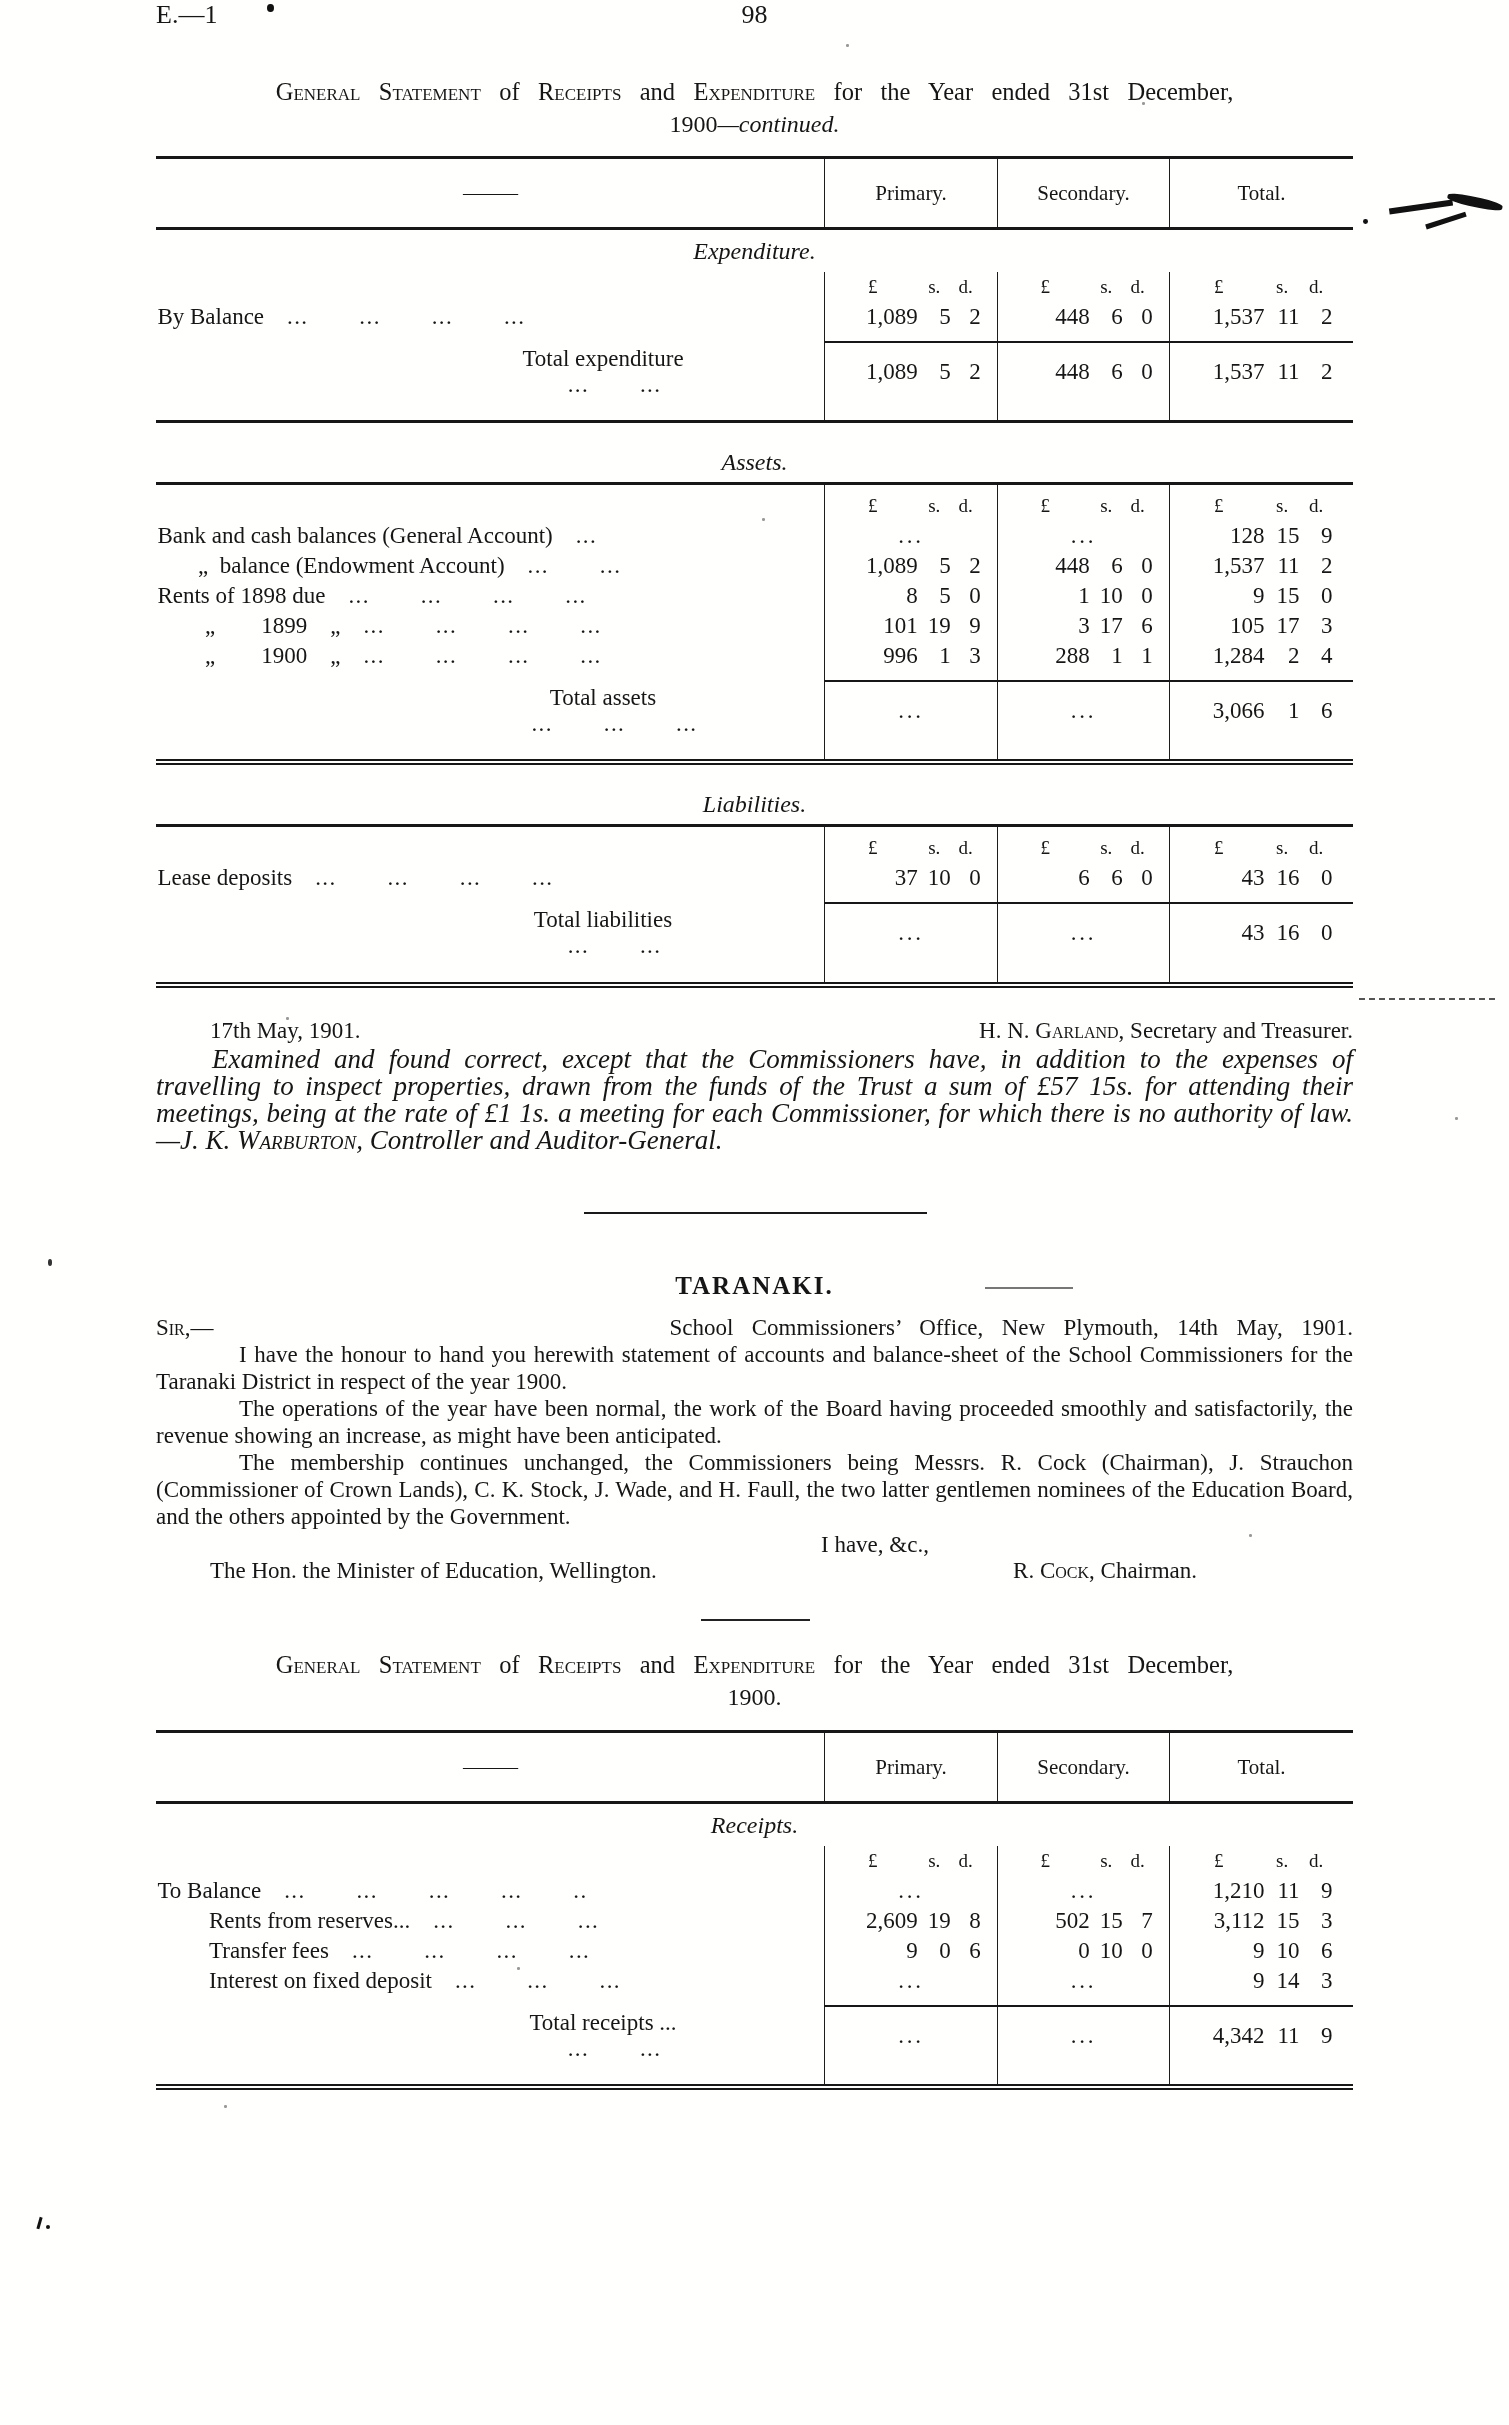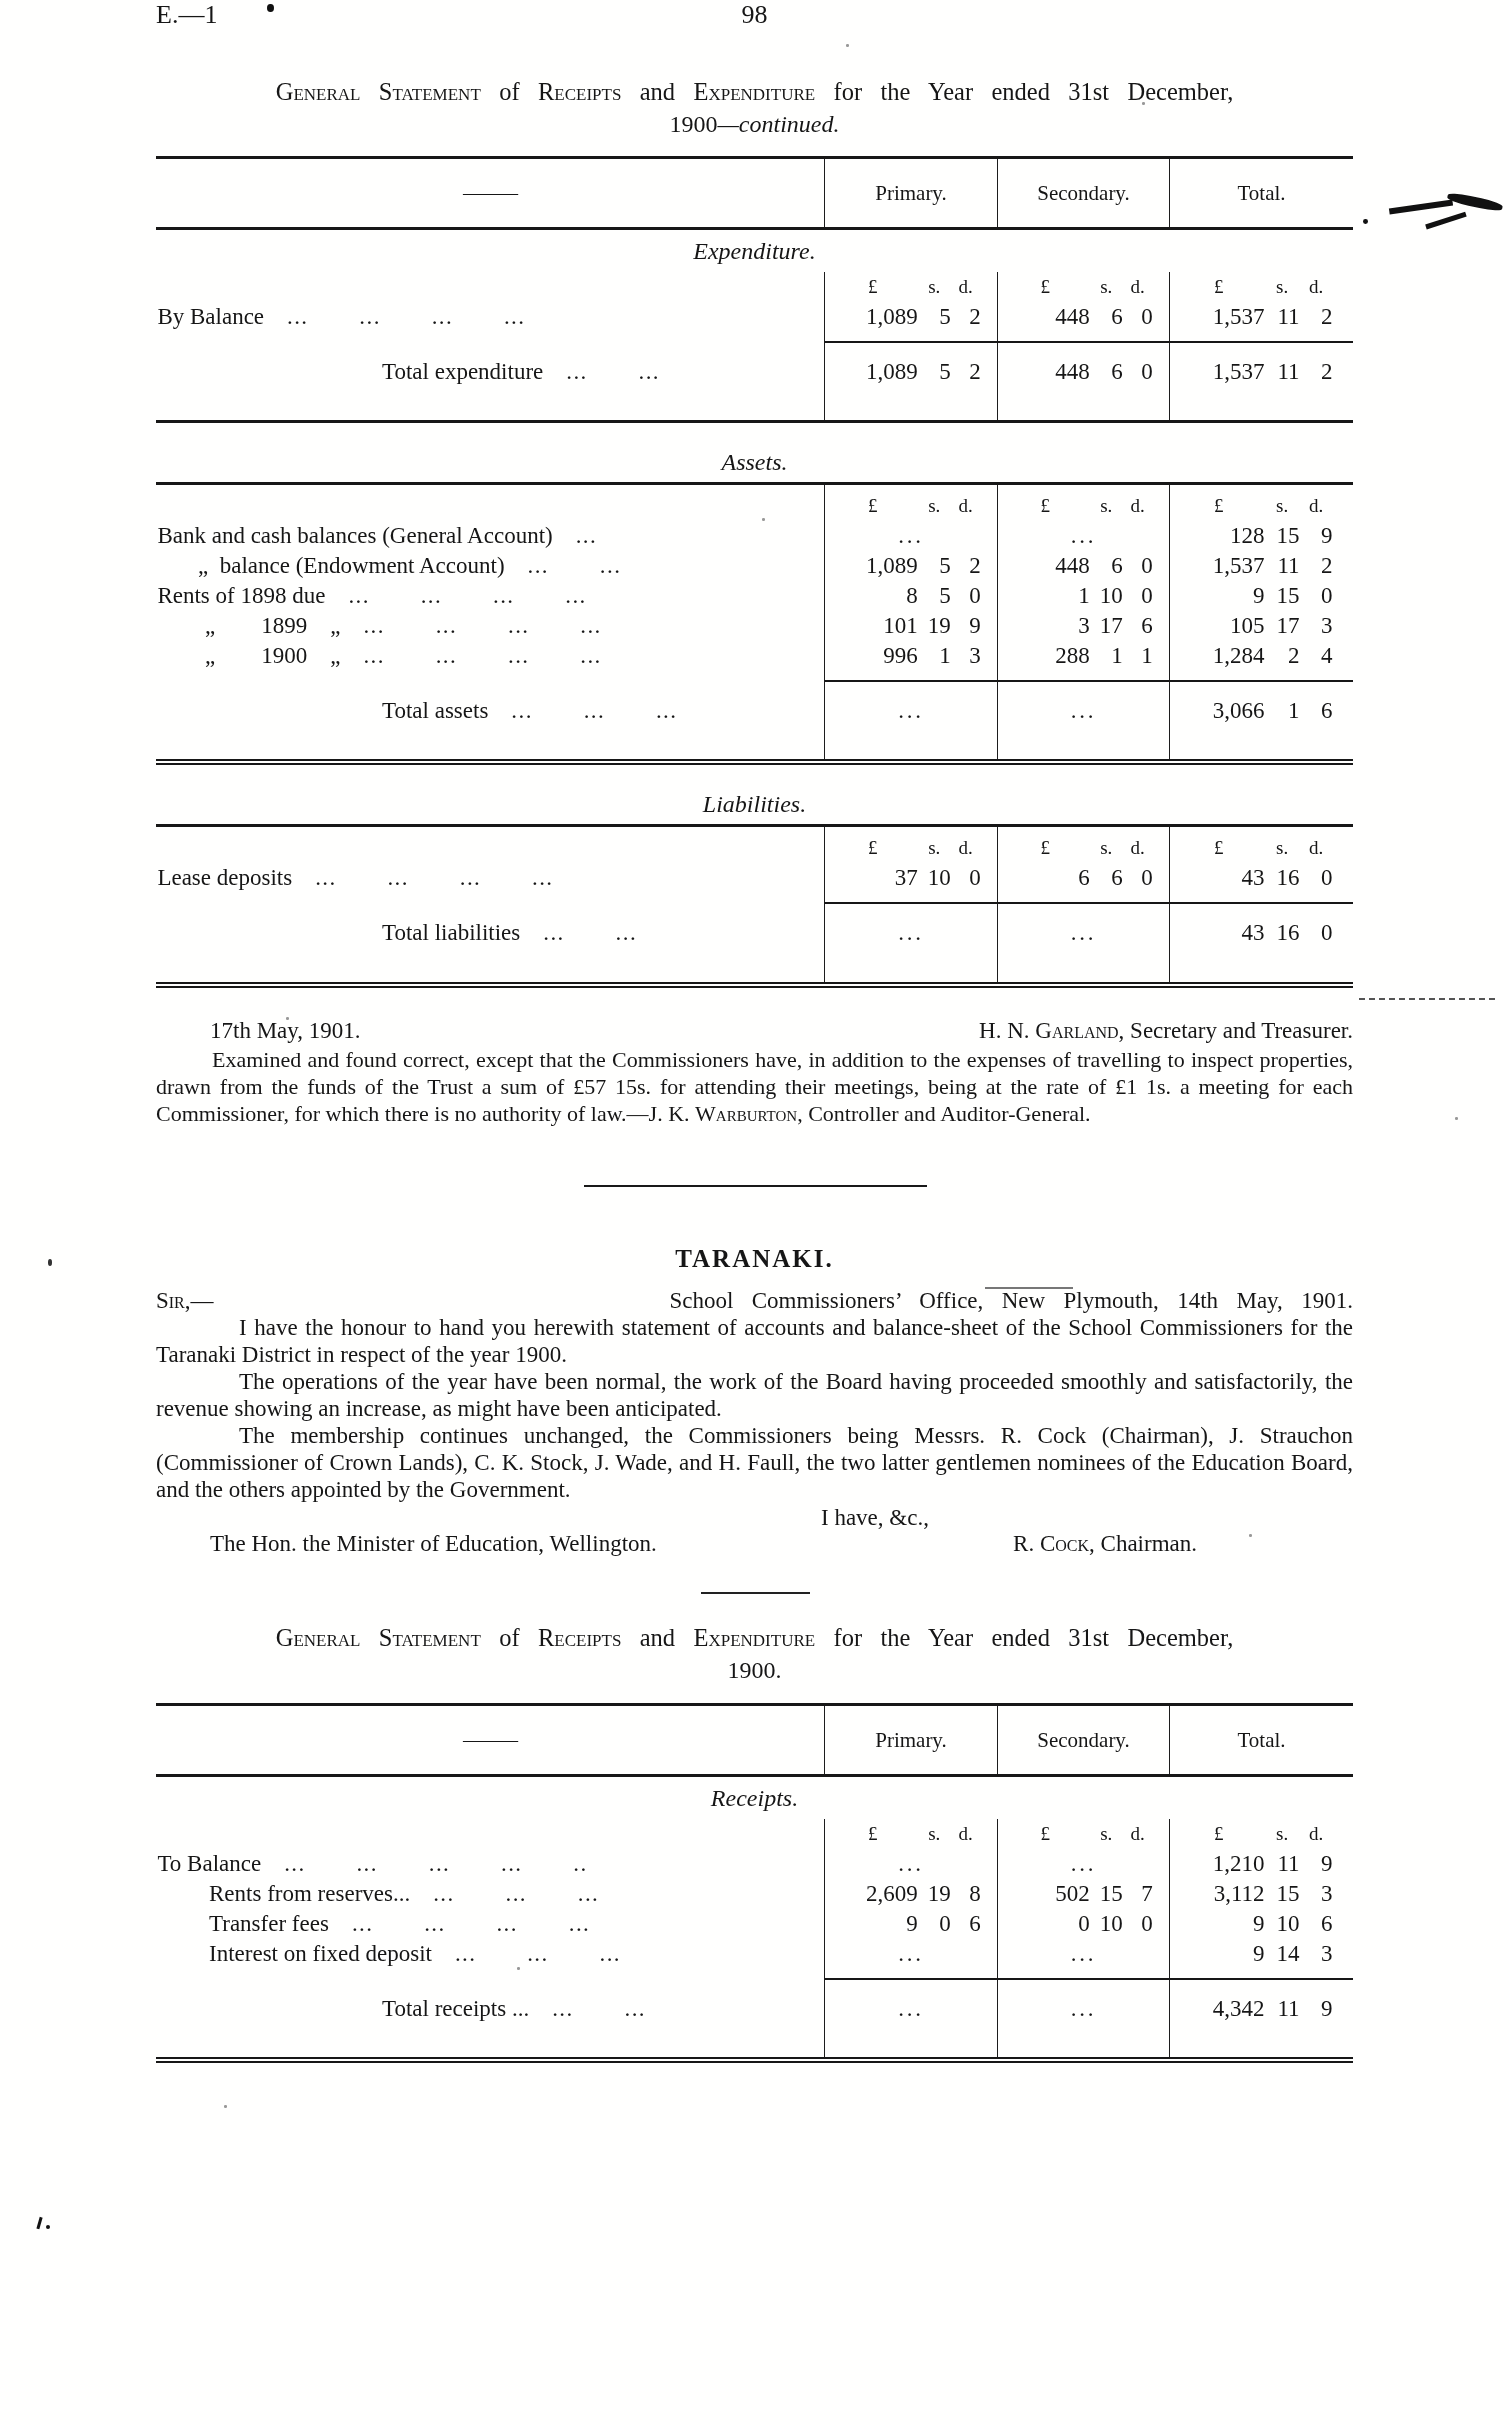--- a/index.html
+++ b/index.html
@@ -41,27 +41,27 @@
   .gap{height:9.5px;}
   .pre{height:6.1px;}
   .rulerow{height:11px;}
   .rulerow .cp,.rulerow .cs,.rulerow .ct{border-top:2.7px solid #171717;}
   .totr{height:39px;}
   .tail{height:28.6px;}
   .lead{margin-left:23px;word-spacing:1.9em;letter-spacing:1.4px;}
   .ind1{padding-left:42px;}
   .ind2{padding-left:49px;}
   .ind3{padding-left:53px;}
-  .tind{padding-left:226px;}
+  .tind{padding-left:226px;flex-direction:column;}
   .secap{margin-top:26px;text-align:center;font-style:italic;font-size:24px;height:33px;}
 
   
   .certline{display:flex;justify-content:space-between;margin-top:30px;font-size:23px;}
   .certline .date{padding-left:54px;}
-  .certpara{margin-top:2.7px;font-size:22px;line-height:27px;text-align:justify;text-indent:56px;}
+  .certpara{margin-top:2.7px;font-size:27px;line-height:27px;text-align:justify;text-indent:56px;font-style:italic;}
   .divider1{width:343px;margin:58px auto 0;border-top:2.7px solid #191919;}
   .taranaki{margin-top:58px;text-align:center;font-size:25px;letter-spacing:2px;font-weight:bold;}
   .sirline{display:flex;justify-content:space-between;margin-top:15px;font-size:23px;word-spacing:0.55em;}
   .lpara{font-size:23px;line-height:27px;text-align:justify;text-indent:83px;}
   .vale{margin-left:821px;font-size:23px;margin-top:1.4px;}
   .addr{display:flex;justify-content:space-between;font-size:23px;}
   .addr .to{padding-left:54px;}
   .addr .sig{padding-right:156px;}
   .divider2{width:109px;margin:35px auto 0;border-top:2px solid #222;}
 

